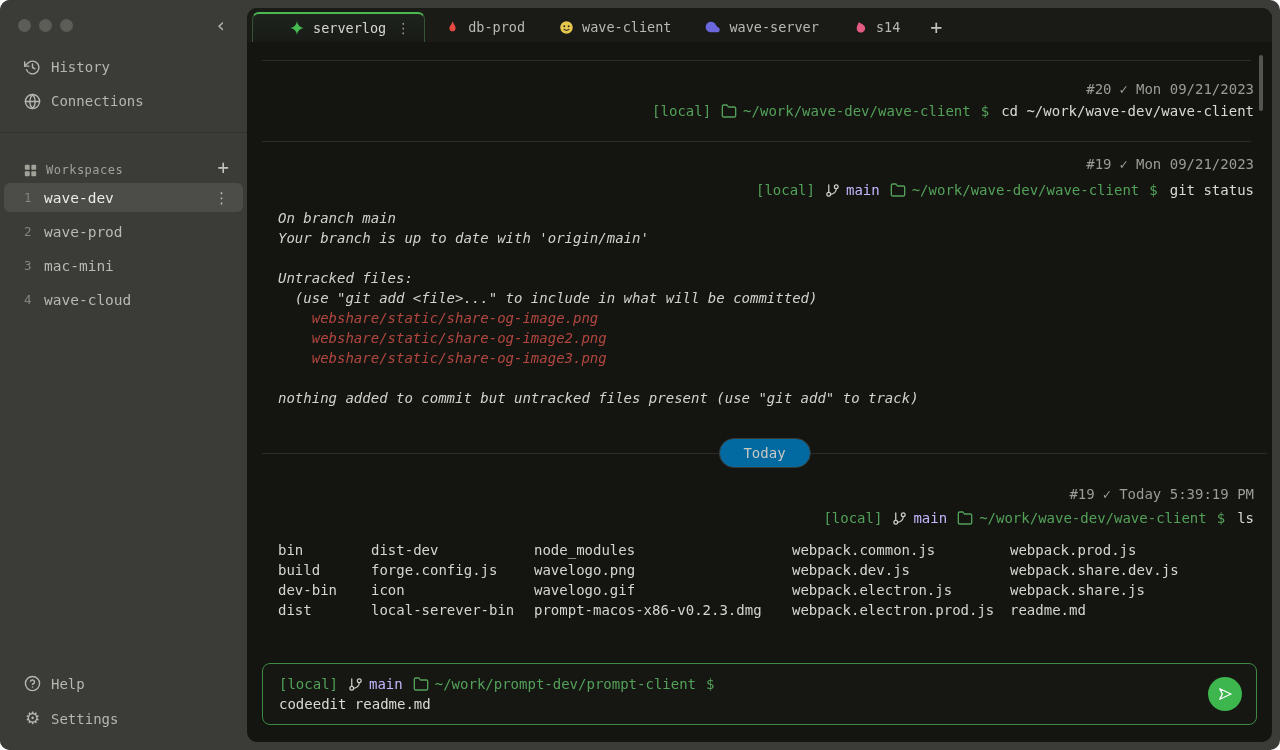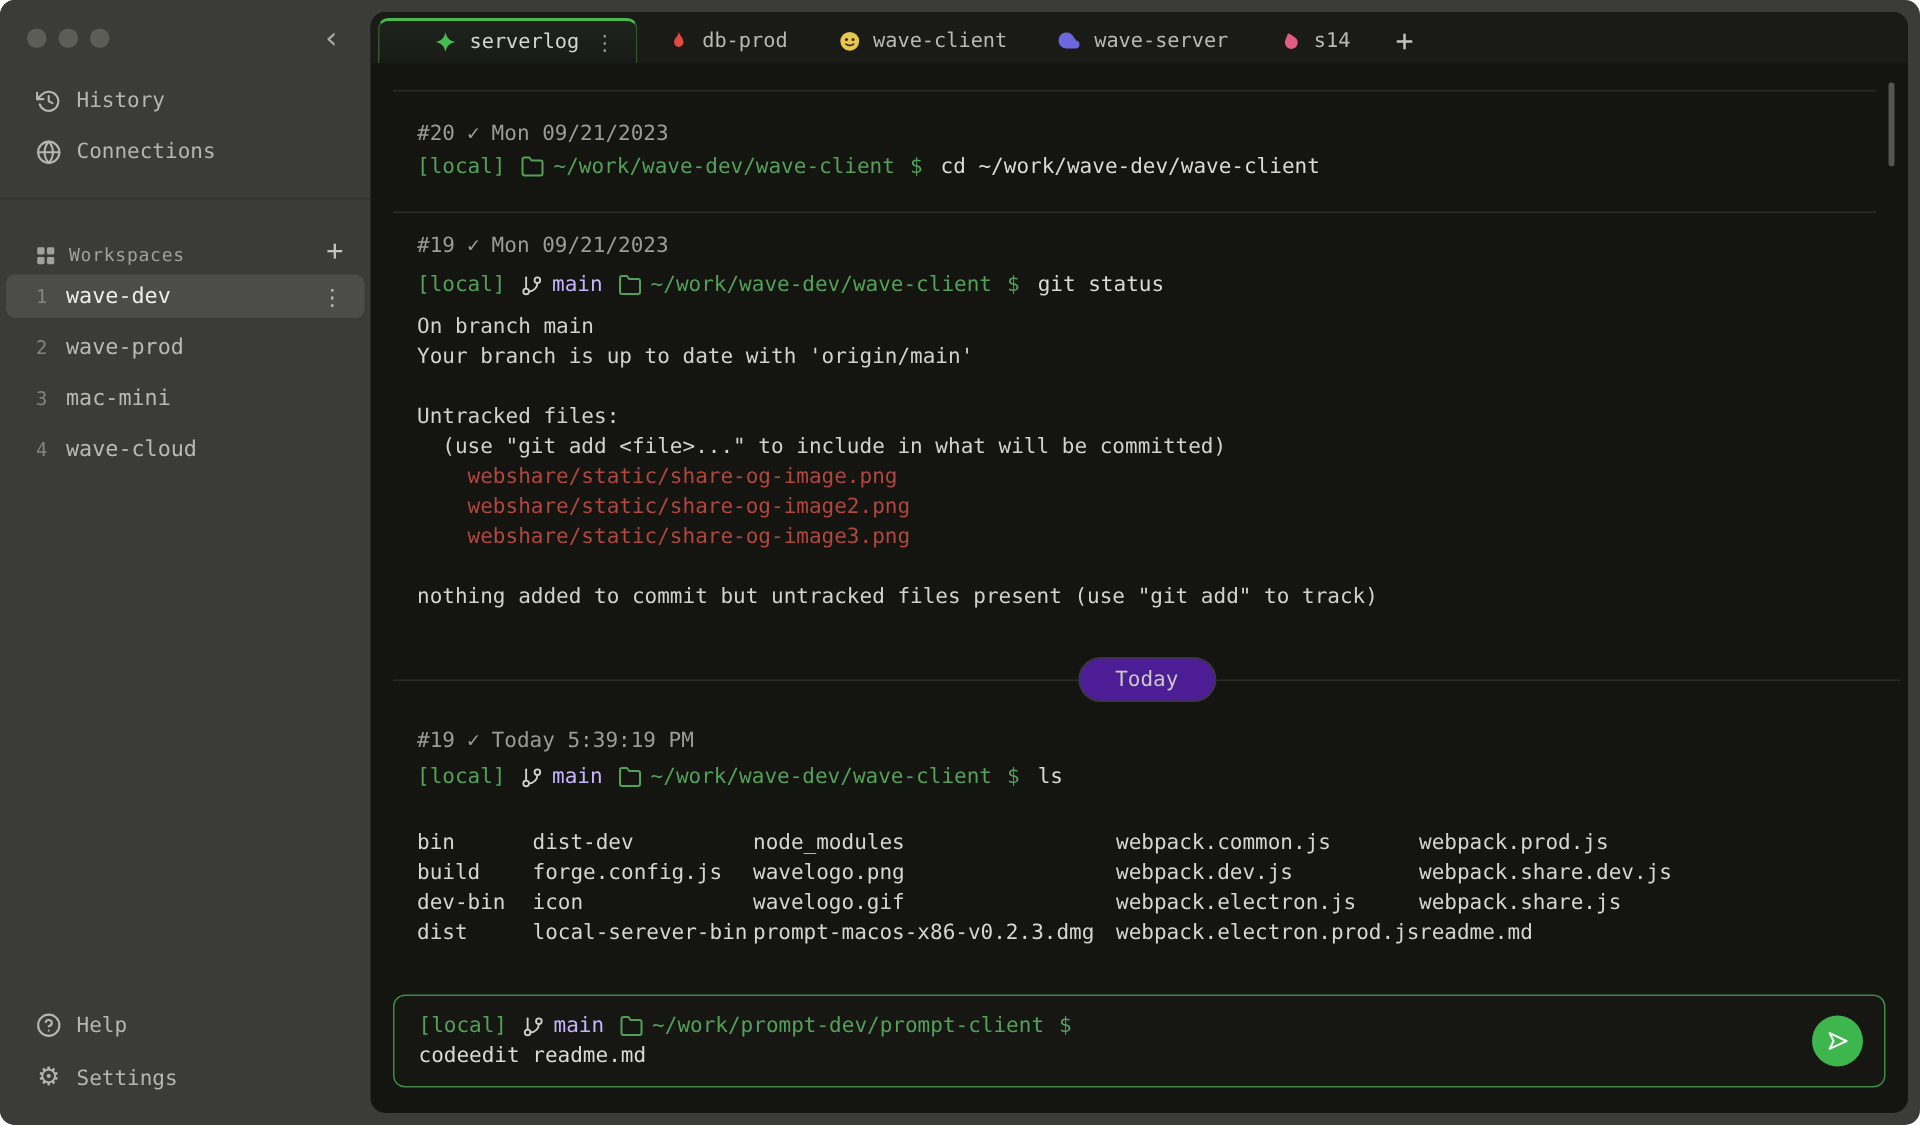--- a/index.html
+++ b/index.html
@@ -60,41 +60,41 @@
   .tab.active{background:linear-gradient(180deg,#1d241c,#191a17);color:#d6d6d0;
     border:1px solid #355435;border-bottom:none;border-top:2px solid #4cb854;
     border-radius:7px 7px 0 0;padding-left:36px;}
   .tab-kebab{color:#9a9a94;font-size:14px;margin-left:2px;cursor:pointer;}
   .add-tab{color:#c2c2bb;font-size:20px;line-height:30px;padding:0 10px;cursor:pointer;}
 
   
   .content{position:relative;padding:0 18px 0 31px;color:#d6d6d0;font-size:14px;}
   .hr{border-top:1px solid #2b2b28;margin:0 3px 0 -16px;}
   .hr.first{margin-top:18px;}
-  .line{display:flex;align-items:center;line-height:20px;white-space:pre;}
+  .line{display:flex;align-items:center;line-height:20px;white-space:pre;justify-content:flex-end;}
   .meta{margin-top:18px;color:#9c9c95;gap:8px;}
   .meta2{margin-top:12px;}
   .prompt{margin-top:2px;gap:10px;}
   .prompt .grp{display:flex;align-items:center;gap:6px;}
   .green{color:#53a158;}
   .branch-name{color:#c4b5fd;}
   .cmd{color:#dadad4;margin-left:2px;}
-  .out{white-space:pre;line-height:20px;color:#d2d2cc;}
+  .out{white-space:pre;line-height:20px;color:#d2d2cc;font-style:italic;}
   .out.red{color:#b1473f;}
   .blank{height:20px;}
   .outblock{margin-top:8px;}
   .divider-hr2{margin-top:20px;}
 
   .today-divider{position:relative;height:30px;margin:30px -13px 0 -16px;}
   .today-divider .tline{position:absolute;left:0;right:0;top:50%;border-top:1px solid #2b2b28;}
   .today-pill{position:absolute;left:50%;top:0;transform:translateX(-50%);
-    height:30px;line-height:28px;padding:0 24px;background:#4c1d95;border:1px solid #3a3a36;
+    height:30px;line-height:28px;padding:0 24px;background:#0369a1;border:1px solid #3a3a36;
     border-radius:15px;color:#c9c9c3;font-size:14px;}
 
-  .ls-grid{display:flex;margin-top:24px;}
+  .ls-grid{display:flex;margin-top:12px;gap:16px;}
   .ls-col{display:flex;flex-direction:column;}
   .ls-col div{line-height:20px;white-space:pre;}
   .c0{width:77px;}.c1{width:147px;}.c2{width:242px;}.c3{width:132px;}.c4{width:202px;}.c5{flex:1;}
 
   .scroll-thumb{position:absolute;top:47px;right:9px;width:4px;height:56px;
     background:#55554f;border-radius:2px;cursor:pointer;}
 
   
   .cmd-input{position:absolute;left:15px;right:15px;bottom:17px;height:62px;
     background:#161613;border:1px solid #3e8a44;border-radius:8px;

